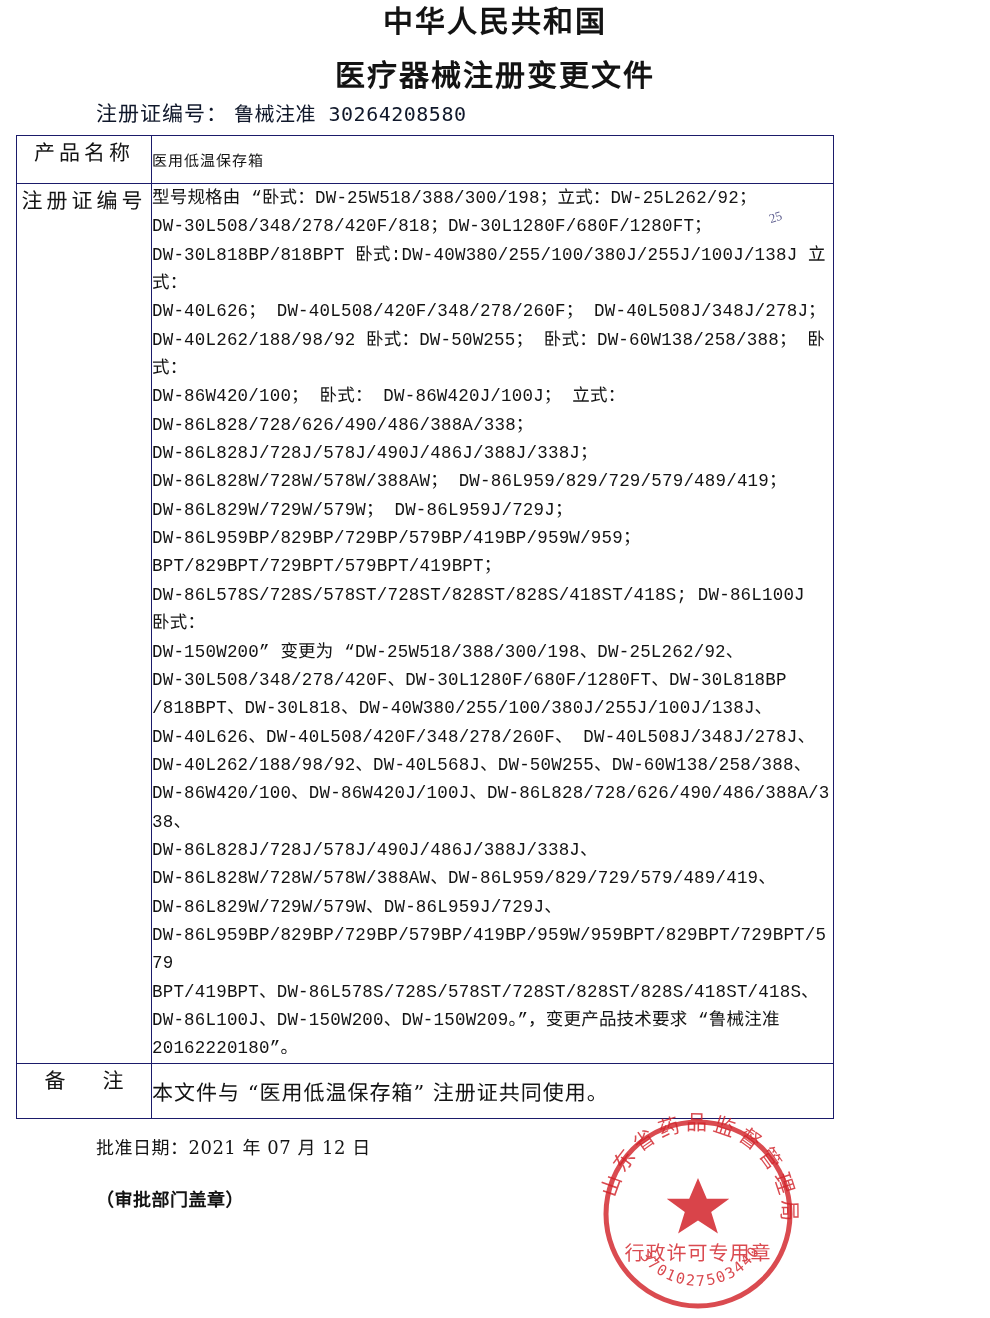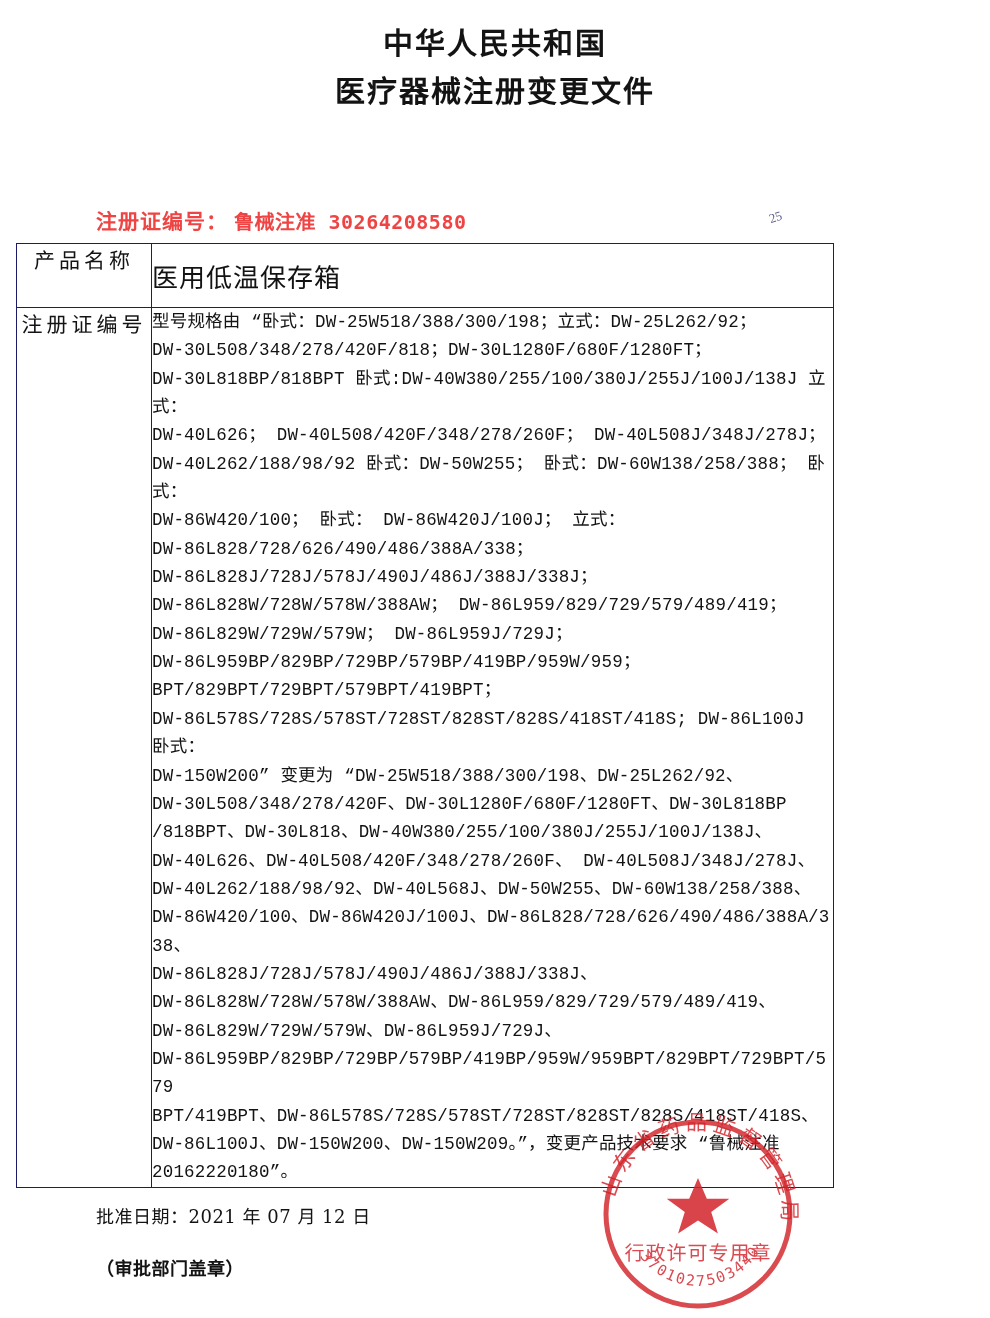--- a/index.html
+++ b/index.html
@@ -20,45 +20,42 @@
     position: relative;
     width: 990px;
     height: 1318px;
     box-sizing: border-box;
     padding: 0;
   }
 
   
   .title-block {
     text-align: center;
-    padding-top: 22px;
   }
   .title-line {
     font-family: "DejaVu Serif", "Liberation Serif", serif;
     font-weight: bold;
     font-size: 30px;
     letter-spacing: 2px;
     line-height: 1.45;
     color: #131313;
   }
   .title-line.second {
-    margin-top: 4px;
+    margin-top: 10px;
   }
 
   
   .reg-line {
-    margin-top: 92px;
     padding-left: 96px;
     font-size: 21px;
     letter-spacing: 1px;
     font-family: "DejaVu Serif", "Liberation Serif", serif;
-    color: #ef4444;
+    color: #0f172a;
     display: flex;
     align-items: baseline;
-    font-weight: bold;
   }
   .reg-label {
     white-space: nowrap;
   }
   .reg-value {
     margin-left: 6px;
     font-family: "DejaVu Sans Mono", "Liberation Mono", monospace;
     font-size: 20px;
     letter-spacing: 0.5px;
   }
@@ -97,21 +94,21 @@
     letter-spacing: 4px;
     font-family: "DejaVu Serif", "Liberation Serif", serif;
     color: #131313;
     padding: 8px 4px;
   }
   .cell-label.spaced {
     letter-spacing: 8px;
     text-indent: 8px;
   }
   .cell-value {
-    font-size: 26px;
+    font-size: 15px;
     padding: 10px 10px 10px 16px;
     font-family: "DejaVu Serif", "Liberation Serif", serif;
     color: #131313;
     letter-spacing: 1px;
   }
   .row-name .cell-value {
     padding-top: 13px;
     padding-bottom: 13px;
   }
 
@@ -215,20 +212,24 @@
 DW-40L262/188/98/92、DW-40L568J、DW-50W255、DW-60W138/258/388、
 DW-86W420/100、DW-86W420J/100J、DW-86L828/728/626/490/486/388A/338、
 DW-86L828J/728J/578J/490J/486J/388J/338J、
 DW-86L828W/728W/578W/388AW、DW-86L959/829/729/579/489/419、
 DW-86L829W/729W/579W、DW-86L959J/729J、
 DW-86L959BP/829BP/729BP/579BP/419BP/959W/959BPT/829BPT/729BPT/579
 BPT/419BPT、DW-86L578S/728S/578ST/728ST/828ST/828S/418ST/418S、
 DW-86L100J、DW-150W200、DW-150W209。”，变更产品技术要求 “鲁械注准
 20162220180”。</td>
       </tr>
+      <tr class="row-remark">
+        <td class="cell-label spaced">备　注</td>
+        <td class="cell-value">本文件与 “医用低温保存箱” 注册证共同使用。</td>
+      </tr>
     </tbody>
   </table>
 
   <div class="footer">
     <div class="footer-row">
       <div class="footer-right">批准日期：2021 年 07 月 12 日</div>
     </div>
     <div class="footer-seal-note">（审批部门盖章）</div>
   </div>
 

